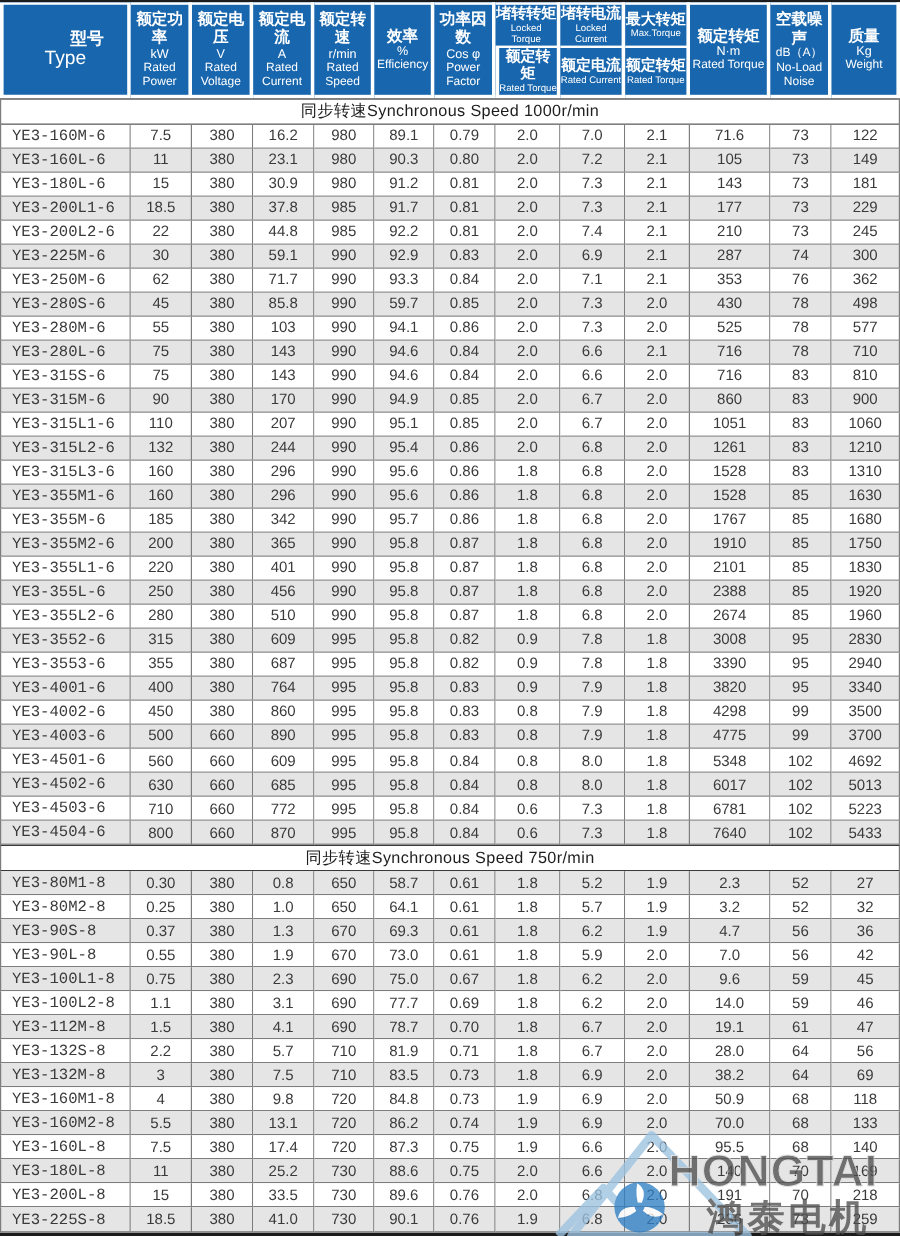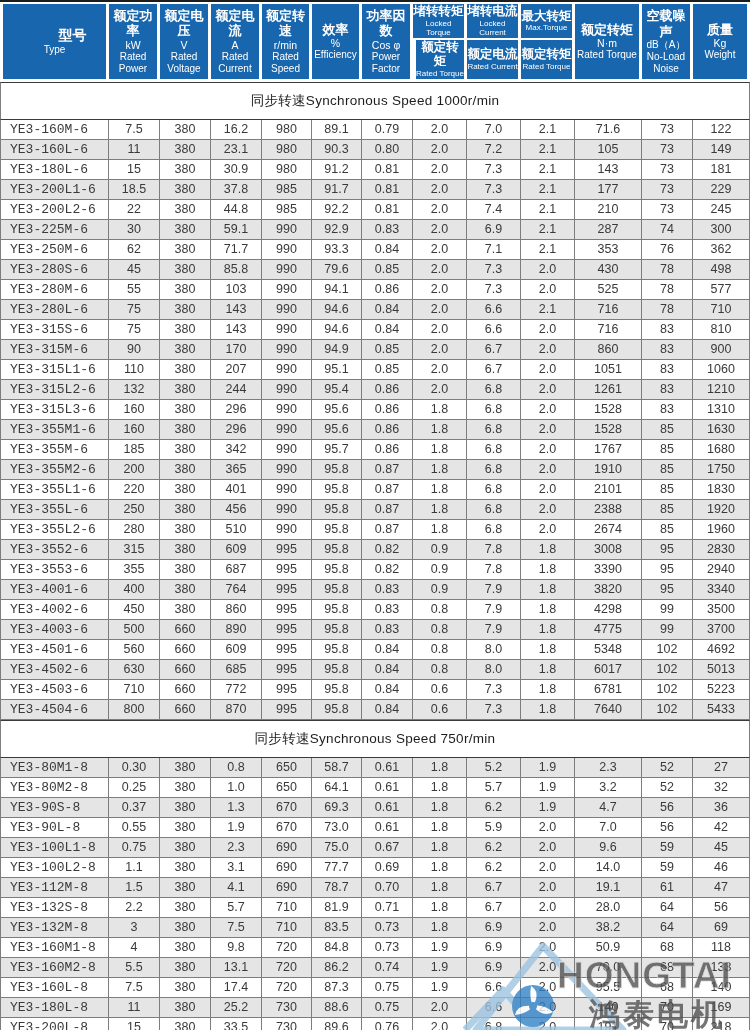--- a/index.html
+++ b/index.html
@@ -40,21 +40,21 @@
     border-right:1px solid #7d7d7d; border-bottom:1px solid #7d7d7d;
     text-align:center; vertical-align:middle;
     font-size:12.5px; color:#3a3a3a; background:#fff;
     height:20px; overflow:hidden; white-space:nowrap;
   }
   tbody td:first-child { border-left:1px solid #7d7d7d; }
   tbody tr.alt td { background:#e5e5e5; }
   tbody td.type-cell { text-align:left; padding-left:9px; font-size:13px;font-family:Liberation Mono, monospace; }
   tbody tr.section-row td {
     background:#fff; border-top:1px solid #3a3a3a; border-bottom:1px solid #3a3a3a;
-    font-size:13.5px; color:#1d1d1d; text-align:center; height:38px;
+    font-size:13.5px; color:#1d1d1d; text-align:center; height:22px;
     letter-spacing:0.3px;
   }
   
   .watermark {
     position:absolute; left:463px; top:938px; width:287px; height:92px;
     opacity:0.78; pointer-events:none;
   }
 </style>
 </head>
 <body>
@@ -73,21 +73,21 @@
         <col style="width:54px">
       <col style="width:54px">
         <col style="width:67px">
         <col style="width:51px">
       <col style="width:57px">
     </colgroup>
     <thead>
       <tr class="h1">
         <td class="full" rowspan="2">
           <span class="h-zh big">型号</span>
-          <span class="h-en" style="font-size:10px">Type</span>
+          <span class="h-en" style="font-size:16px">Type</span>
         </td>
         <td class="full" rowspan="2">
           <span class="h-zh">额定功率</span>
           <span class="h-unit">kW</span>
           <span class="h-en">Rated Power</span>
         </td>
         <td class="full" rowspan="2">
           <span class="h-zh">额定电压</span>
           <span class="h-unit">V</span>
           <span class="h-en">Rated Voltage</span>
@@ -263,21 +263,21 @@
           <td>353</td>
           <td>76</td>
           <td>362</td>
         </tr>
         <tr class="alt">
           <td class="type-cell">YE3-280S-6</td>
           <td>45</td>
           <td>380</td>
           <td>85.8</td>
           <td>990</td>
-          <td>79.6</td>
+          <td>59.7</td>
           <td>0.85</td>
           <td>2.0</td>
           <td>7.3</td>
           <td>2.0</td>
           <td>430</td>
           <td>78</td>
           <td>498</td>
         </tr>
         <tr>
           <td class="type-cell">YE3-280M-6</td>

